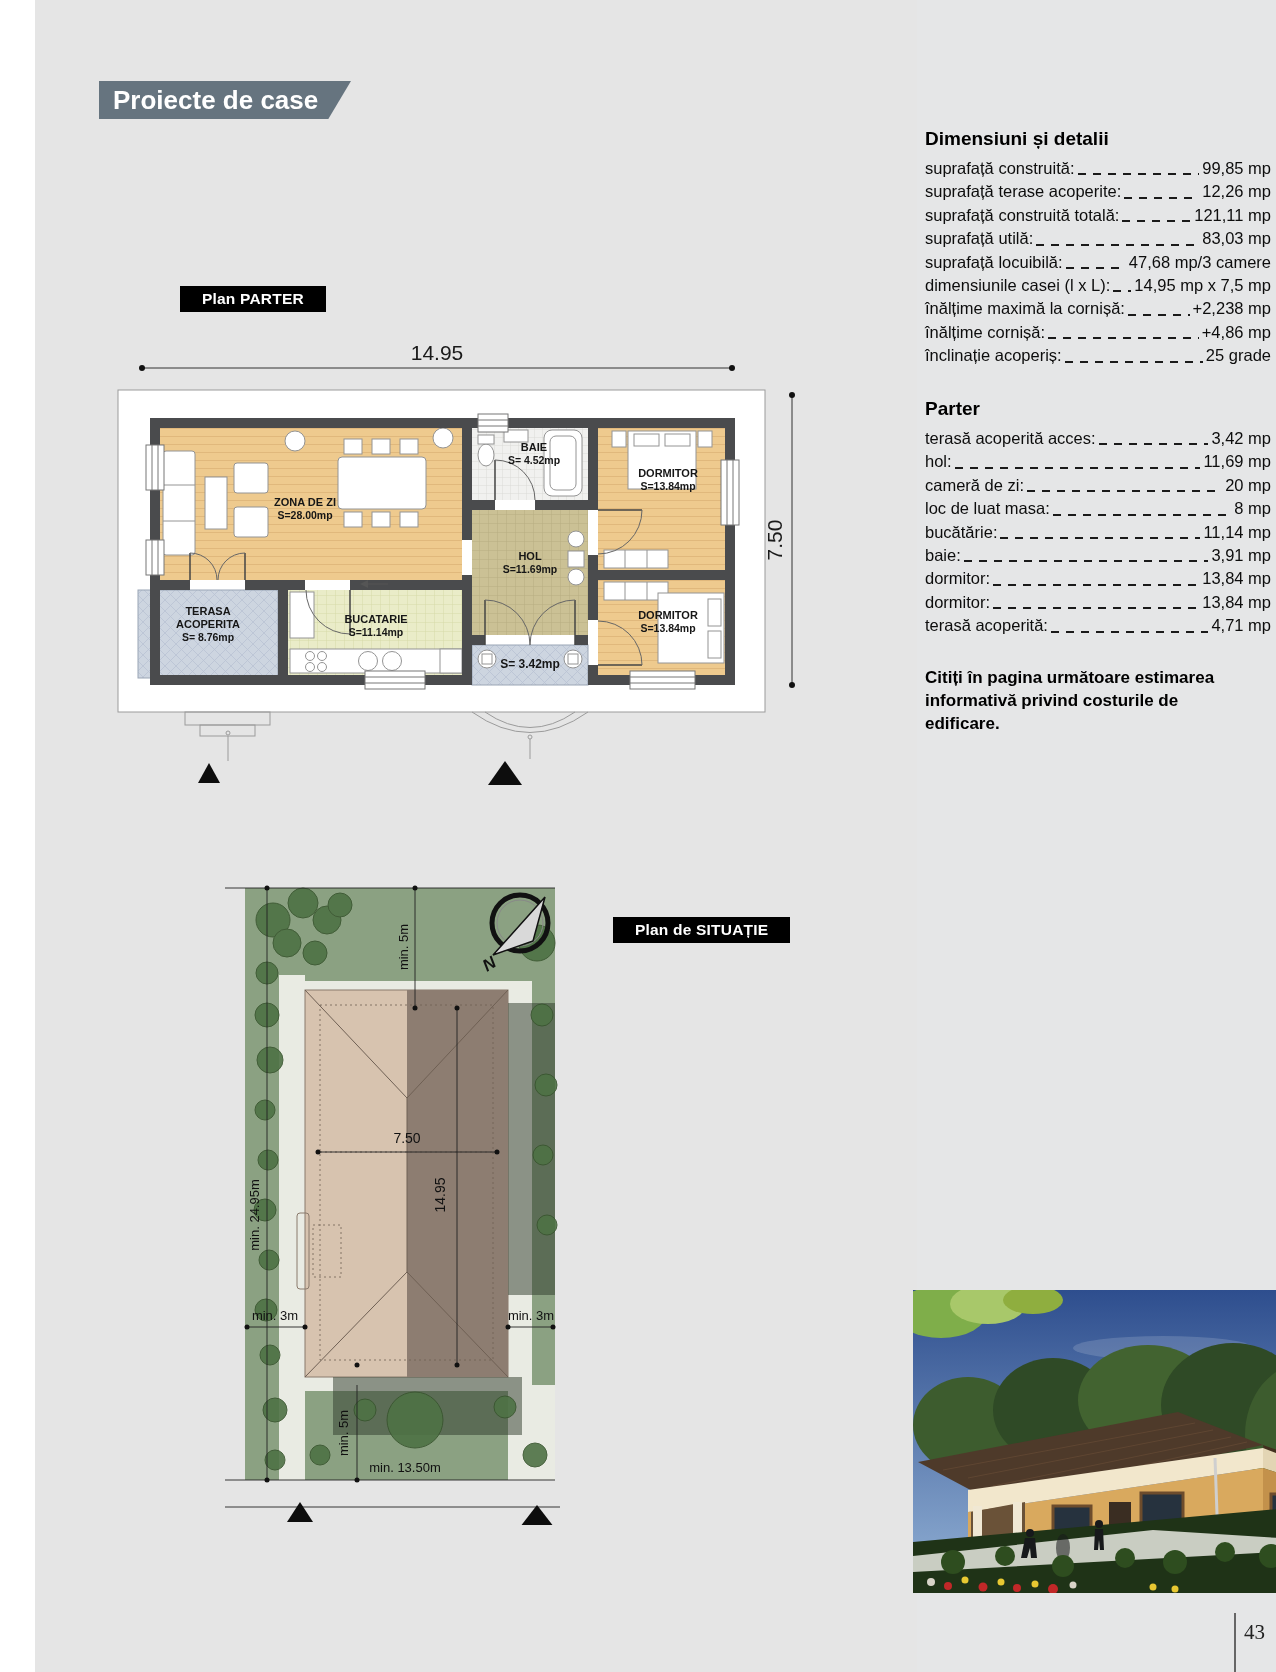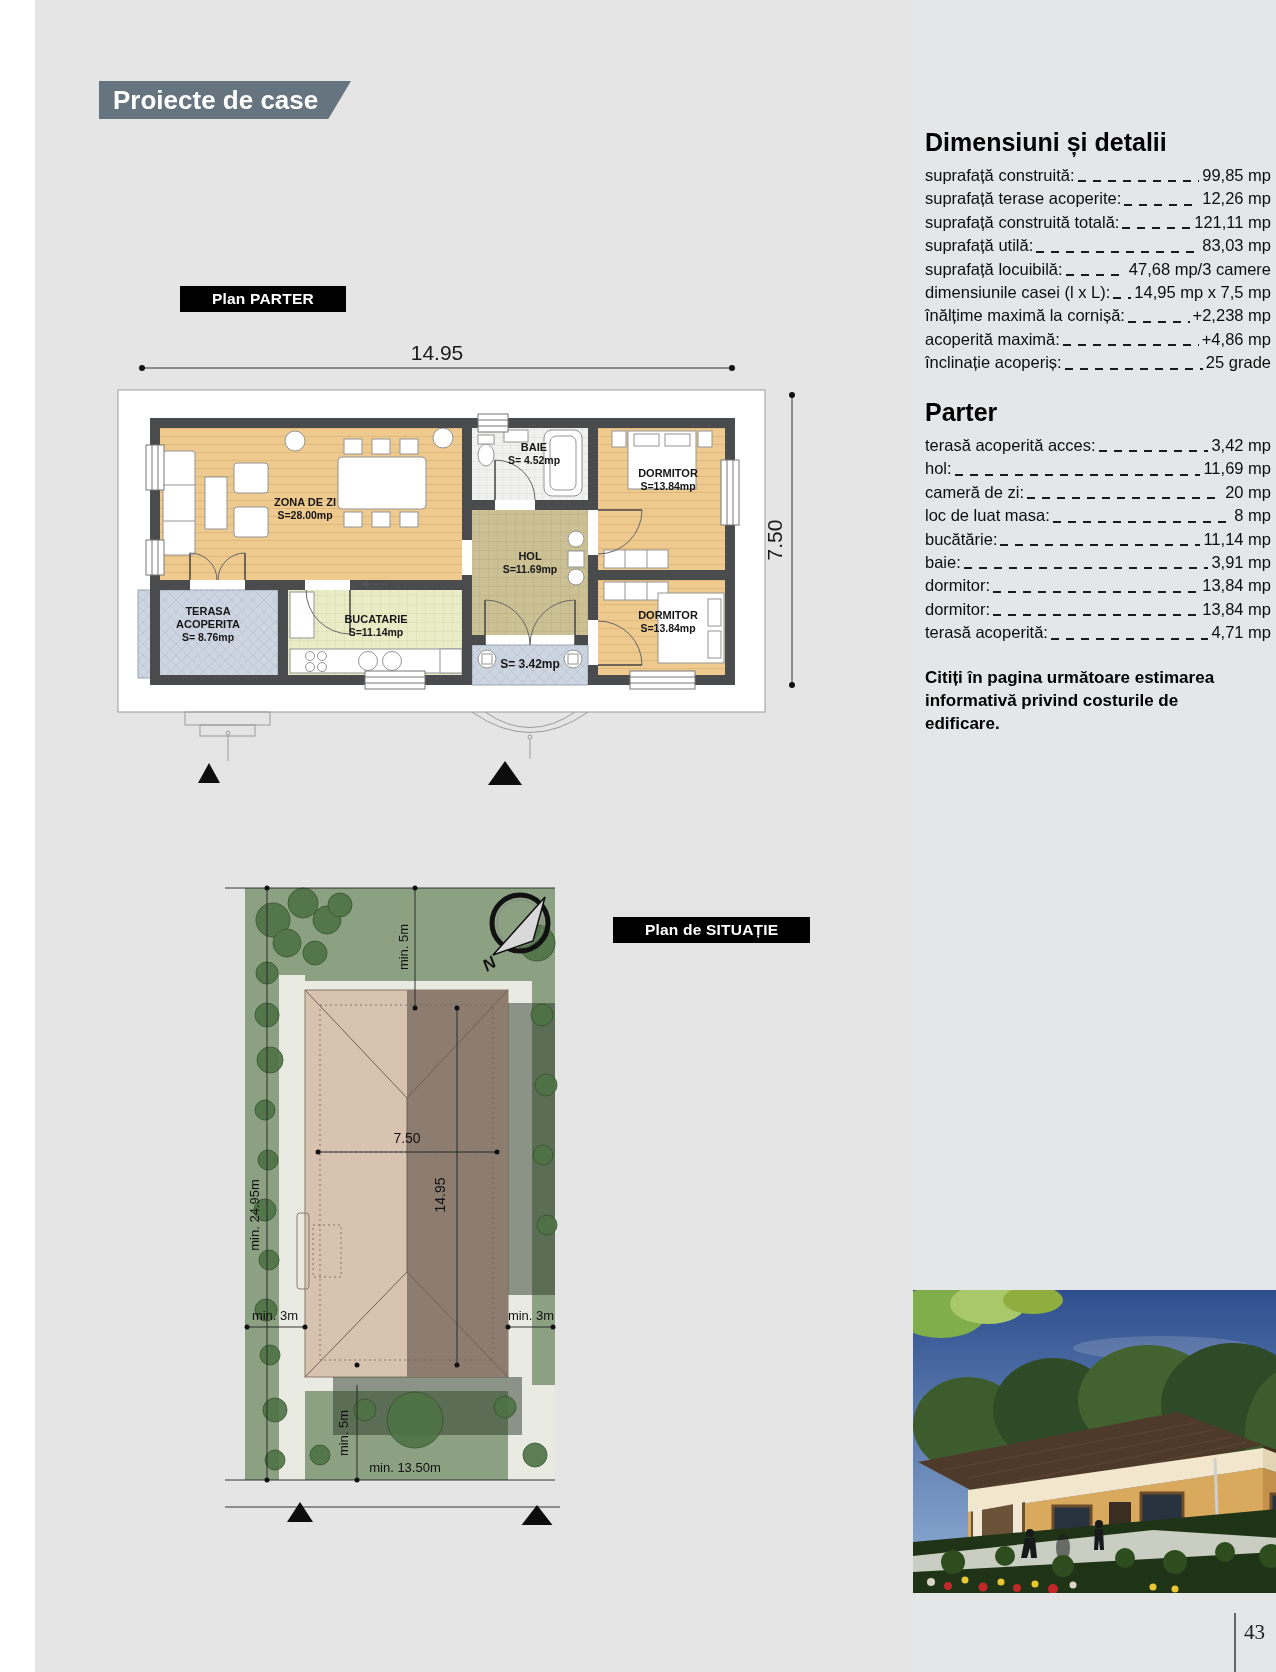--- a/index.html
+++ b/index.html
@@ -5,24 +5,24 @@
   html,body{margin:0;padding:0;background:#fff;}
   #page{position:relative;width:1276px;height:1672px;background:#e5e5e5;overflow:hidden;
         font-family:"Liberation Sans",sans-serif;color:#111;margin-left:35px;}
   #sidebar{position:absolute;left:882px;top:0;width:394px;height:1672px;background:#e5e6e7;}
   
   .banner{position:absolute;left:64px;top:81px;width:252px;height:38px;background:#66747f;
           clip-path:polygon(0 0,100% 0,91% 100%,0 100%);color:#fff;font-weight:bold;
           font-size:26px;line-height:38px;padding-left:14px;box-sizing:border-box;}
   
   .plan-label{position:absolute;background:#000;color:#fff;font-weight:bold;font-size:15.5px;
-              padding:4px 32px;letter-spacing:.2px;}
+              padding:4px 22px;letter-spacing:.2px;}
   
   .panel{position:absolute;left:890px;width:346px;}
-  .panel h3{margin:0 0 7px 0;font-size:25px;font-weight:bold;color:#000;}
+  .panel h3{margin:0 0 7px 0;font-size:19px;font-weight:bold;color:#000;}
   .drow{display:flex;align-items:center;font-size:16.5px;line-height:23.4px;color:#0d0d0d;white-space:nowrap;}
   .drow .lead{flex:1;margin:0 3px 5px 3px;height:2px;min-width:8px;align-self:flex-end;
               background:repeating-linear-gradient(90deg,#1a1a1a 0 8px,transparent 8px 15px);}
   .note{position:absolute;left:890px;width:330px;font-size:17px;line-height:23px;font-weight:bold;color:#000;}
   
   .pagenum-line{position:absolute;left:1199px;top:1613px;width:2px;height:59px;background:#666;}
   .pagenum{position:absolute;left:1209px;top:1620px;font-family:"Liberation Serif",serif;font-size:21px;color:#222;text-align:center;}
   svg text{font-family:"Liberation Sans",sans-serif;}
   .roomname{font-weight:bold;font-size:11px;fill:#161616;}
   .roomarea{font-weight:bold;font-size:10.5px;fill:#161616;}
@@ -71,21 +71,21 @@
         <span>dimensiunile casei (l x L):</span>
         <span class="lead"></span>
         <span>14,95 mp x 7,5 mp</span>
       </div>
     <div class="drow">
         <span>înălțime maximă la cornișă:</span>
         <span class="lead"></span>
         <span>+2,238 mp</span>
       </div>
     <div class="drow">
-        <span>acoperită maximă:</span>
+        <span>înălțime cornișă:</span>
         <span class="lead"></span>
         <span>+4,86 mp</span>
       </div>
     <div class="drow">
         <span>înclinație acoperiș:</span>
         <span class="lead"></span>
         <span>25 grade</span>
       </div>
   </div>
 

